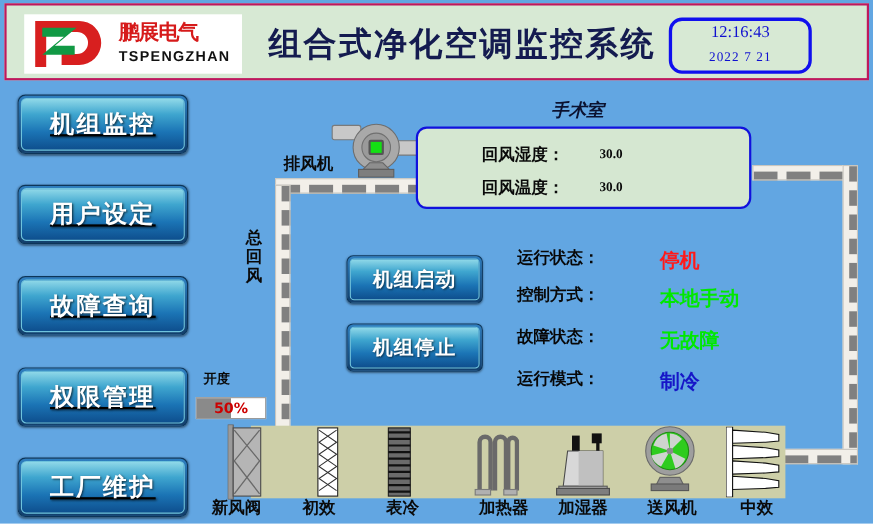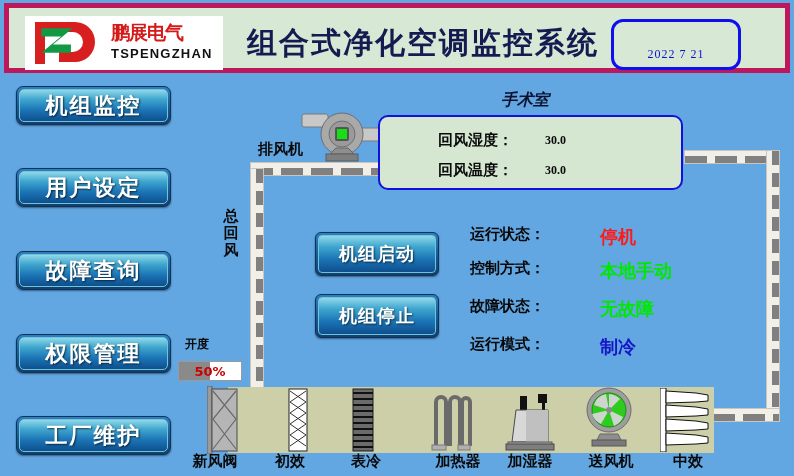--- a/index.html
+++ b/index.html
@@ -8,21 +8,21 @@
     font-family: "Liberation Sans", "DejaVu Sans", sans-serif;
   }
   #screen {
     position: relative; width: 794px; height: 476px;
     background: #62a6e2; overflow: hidden;
   }
 
   
   #header {
     position: absolute; left: 4px; top: 3px; width: 786px; height: 70px;
-    background: #d7e9d4; border: 5px solid #be185d;
+    background: #d7e9d4; border: 2px solid #be185d;
   }
   #logo-box {
     position: absolute; left: 16px; top: 8px; width: 198px; height: 54px;
     background: #ffffff; overflow: hidden;
   }
   #logo-mark { position: absolute; left: 4px; top: 2px; width: 80px; height: 50px; }
   #logo-cn {
     position: absolute; left: 86px; top: 4px; width: 110px;
     font-family: "DejaVu Sans", sans-serif;
     font-size: 19px; font-weight: bold; color: #d61a1a;
@@ -47,25 +47,26 @@
     font-family: "Liberation Serif", serif;
   }
   #clock-time { position: absolute; top: 3px; width: 100%; text-align: center; font-size: 15px; }
   #clock-date {
     position: absolute; top: 25px; width: 100%; text-align: center;
     font-size: 12px; letter-spacing: 1px;
   }
 
   
   .navbtn {
-    position: absolute; left: 16px; width: 155px; height: 39px;
+    position: absolute; left: 16px; width: 155px; height: 54px;
     border-radius: 7px; padding: 2px;
     background: linear-gradient(180deg,#2f7fc0 0%, #1b5c95 50%, #123f6c 100%);
     box-shadow: 0 1px 2px rgba(0,0,0,.45);
     border: 1px solid #0d3559;
+    text-decoration: underline;
   }
   .navbtn .inner {
     width: 100%; height: 100%; border-radius: 5px;
     background: linear-gradient(180deg,#8fd8e8 0%, #3fa6cf 30%, #1b74b5 65%, #0e4f8e 100%);
     border: 1px solid #6fc3dd;
     display: flex; align-items: center; justify-content: center;
   }
   .navbtn .lbl {
     font-family: "DejaVu Sans", sans-serif;
     font-size: 22px; font-weight: bold; color: #ffffff;
@@ -178,20 +179,21 @@
         <path d="M6 4 H46 a20 20 0 0 1 0 40 H30 V34 H44 a10 10 0 0 0 0 -20 H16 V46 H6 Z" fill="#d81f1f"></path>
         <path d="M20 10 H58 L34 30 H56 V40 H20 L44 20 H20 Z" fill="#119944" transform="translate(-4,2) scale(0.82)"></path>
       </svg>
       <div id="logo-cn">鹏展电气</div>
       <div id="logo-en">TSPENGZHAN</div>
     </div>
 
     <div id="header-title">组合式净化空调监控系统</div>
 
     <div id="clock">
+      <div id="clock-time">12:16:43</div>
       <div id="clock-date">2022    7  21</div>
     </div>
   </div>
 
   <div class="navbtn" style="top:86px">
     <div class="inner">
       <span class="lbl">机组监控</span>
     </div>
   </div>
   <div class="navbtn" style="top:168px">

